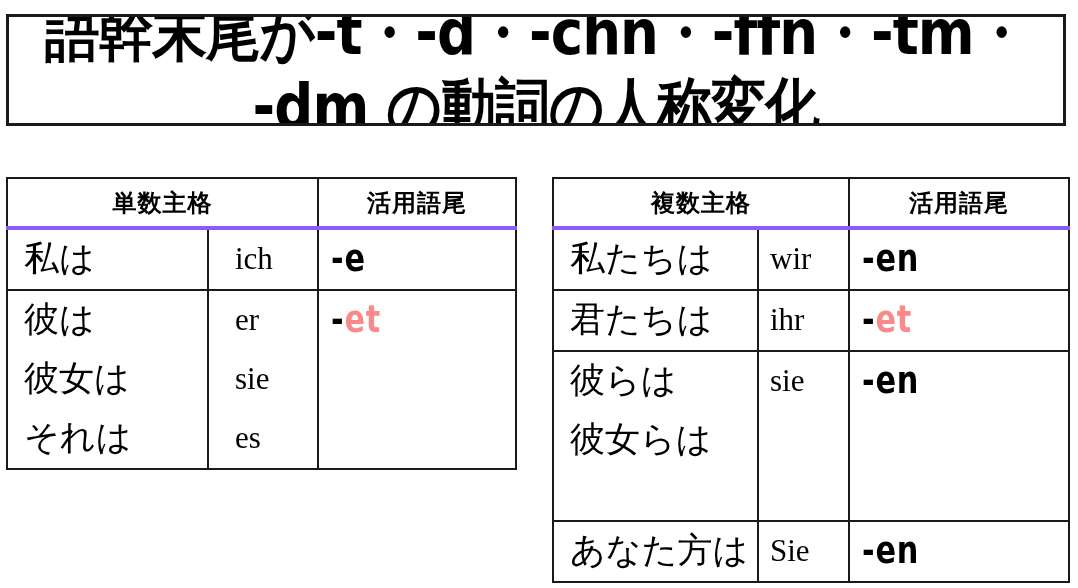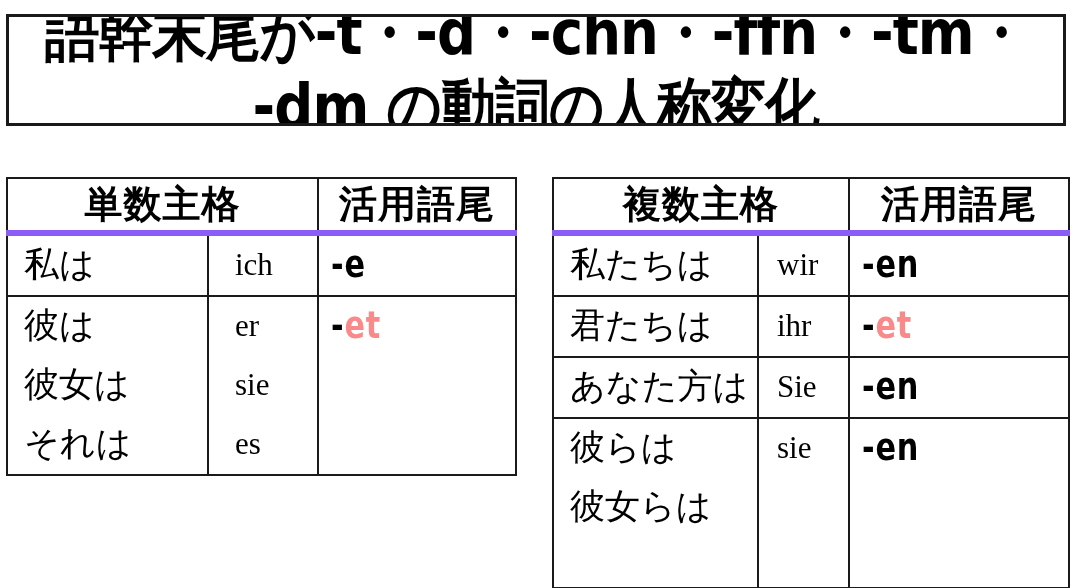--- a/index.html
+++ b/index.html
@@ -31,37 +31,37 @@
     border-collapse: collapse; table-layout: fixed;
     background: #fff;
   }
   .tbl-left  { left: 6px;   width: 509px; }
   .tbl-right { left: 552px; width: 516px; }
 
   th, td { border: 2px solid #1a1a1a; overflow: hidden; }
 
   th {
     height: 50px;
-    border-bottom: 6px solid #8b5cf6;
+    border-bottom: 4px solid #8b5cf6;
     font-family: "DejaVu Sans", "Liberation Sans", sans-serif;
     font-weight: bold;
-    font-size: 38px;
+    font-size: 24px;
     text-align: center;
     vertical-align: middle;
     letter-spacing: 1px;
   }
 
   td { vertical-align: top; padding: 0; }
 
   .ln { height: 59px; line-height: 57px; white-space: nowrap; }
 
   .jp-cell  { font-size: 35px; padding-left: 16px; }
   .de-cell  { font-size: 31px; border-radius: 14px; }
   .tbl-left  .de-cell { padding-left: 26px; }
-  .tbl-right .de-cell { padding-left: 18px; }
+  .tbl-right .de-cell { padding-left: 11px; }
 
   .end-cell { padding-left: 12px; }
   .end-wrap {
     display: inline-block;
     font-family: "DejaVu Sans", "Liberation Sans", sans-serif;
     font-weight: bold;
     font-size: 37px;
     letter-spacing: 1px;
     transform: scaleX(0.82);
     transform-origin: left center;
@@ -144,37 +144,37 @@
     <td class="jp-cell">
           <div class="ln">君たちは</div>
         </td>
     <td class="de-cell">
           <div class="ln">ihr</div>
         </td>
     <td class="end-cell">
           <div class="ln"><span class="end-wrap"><span class="end-dash">-</span><span class="end-rest" data-tone="pink">et</span></span></div>
         </td>
   </tr>
-  <tr>
-    <td class="jp-cell">
-          <div class="ln">あなた方は</div>
-        </td>
-    <td class="de-cell">
-          <div class="ln">Sie</div>
-        </td>
-    <td class="end-cell">
-          <div class="ln"><span class="end-wrap"><span class="end-dash">-</span><span class="end-rest" data-tone="black">en</span></span></div>
-        </td>
-  </tr>
   <tr style="height:170px">
     <td class="jp-cell">
       <div class="ln">彼らは</div>
       <div class="ln">彼女らは</div>
     </td>
     <td class="de-cell">
           <div class="ln">sie</div>
         </td>
     <td class="end-cell">
           <div class="ln"><span class="end-wrap"><span class="end-dash">-</span><span class="end-rest" data-tone="black">en</span></span></div>
         </td>
   </tr>
+  <tr>
+    <td class="jp-cell">
+          <div class="ln">あなた方は</div>
+        </td>
+    <td class="de-cell">
+          <div class="ln">Sie</div>
+        </td>
+    <td class="end-cell">
+          <div class="ln"><span class="end-wrap"><span class="end-dash">-</span><span class="end-rest" data-tone="black">en</span></span></div>
+        </td>
+  </tr>
 </tbody>
   </table>
 
 </body></html>

